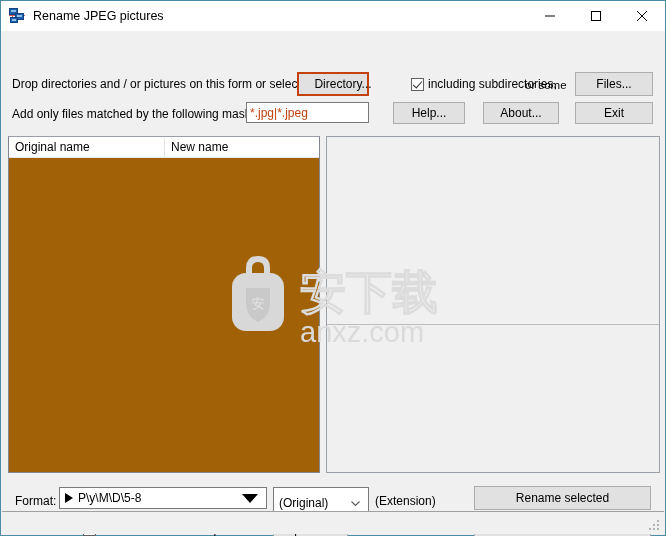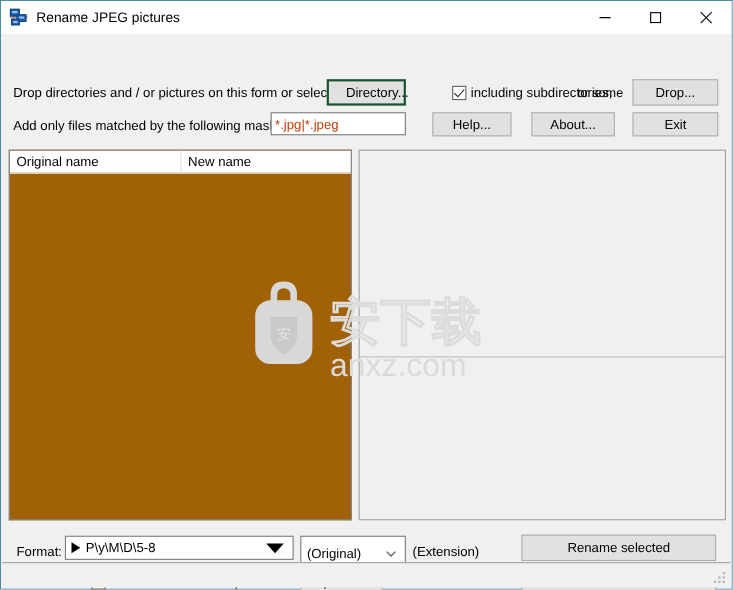--- a/index.html
+++ b/index.html
@@ -109,21 +109,21 @@
     font-size: 12px;
     color: #000;
     display: flex;
     align-items: center;
     justify-content: center;
     padding: 0;
     position: absolute;
     white-space: nowrap;
   }
   .btn.focused {
-    border: 2px solid #14532d;
+    border: 2px solid #c2410c;
     padding-left: 20px;
   }
   .txt {
     position: absolute;
     background: #ffffff;
     border: 1px solid #7a7a7a;
     box-sizing: border-box;
     font-family: "Liberation Sans", sans-serif;
     font-size: 12px;
     color: #c2410c;
@@ -340,21 +340,21 @@
 
     <div class="btn focused" style="left:296px; top:41px; width:72px; height:24px;">Directory...</div>
 
     <div class="cb-wrap" style="left:386px; top:46px;">
       <span class="cb-box checked"></span>
       <span class="cb-label">including subdirectories,</span>
     </div>
 
     <div class="lbl" style="left:524px; top:47px; font-size:11.5px;">or some</div>
 
-    <div class="btn" style="left:574px; top:41px; width:78px; height:24px;">Drop...</div>
+    <div class="btn" style="left:574px; top:41px; width:78px; height:24px;">Files...</div>
 
     <div class="lbl" style="left:11px; top:76px;">Add only files matched by the following mask(s) :</div>
 
     <div class="txt" style="left:245px; top:71px; width:123px; height:21px;">*.jpg|*.jpeg</div>
 
     <div class="btn" style="left:392px; top:71px; width:72px; height:22px;">Help...</div>
 
     <div class="btn" style="left:482px; top:71px; width:76px; height:22px;">About...</div>
 
     <div class="btn" style="left:574px; top:71px; width:78px; height:22px;">Exit</div>

